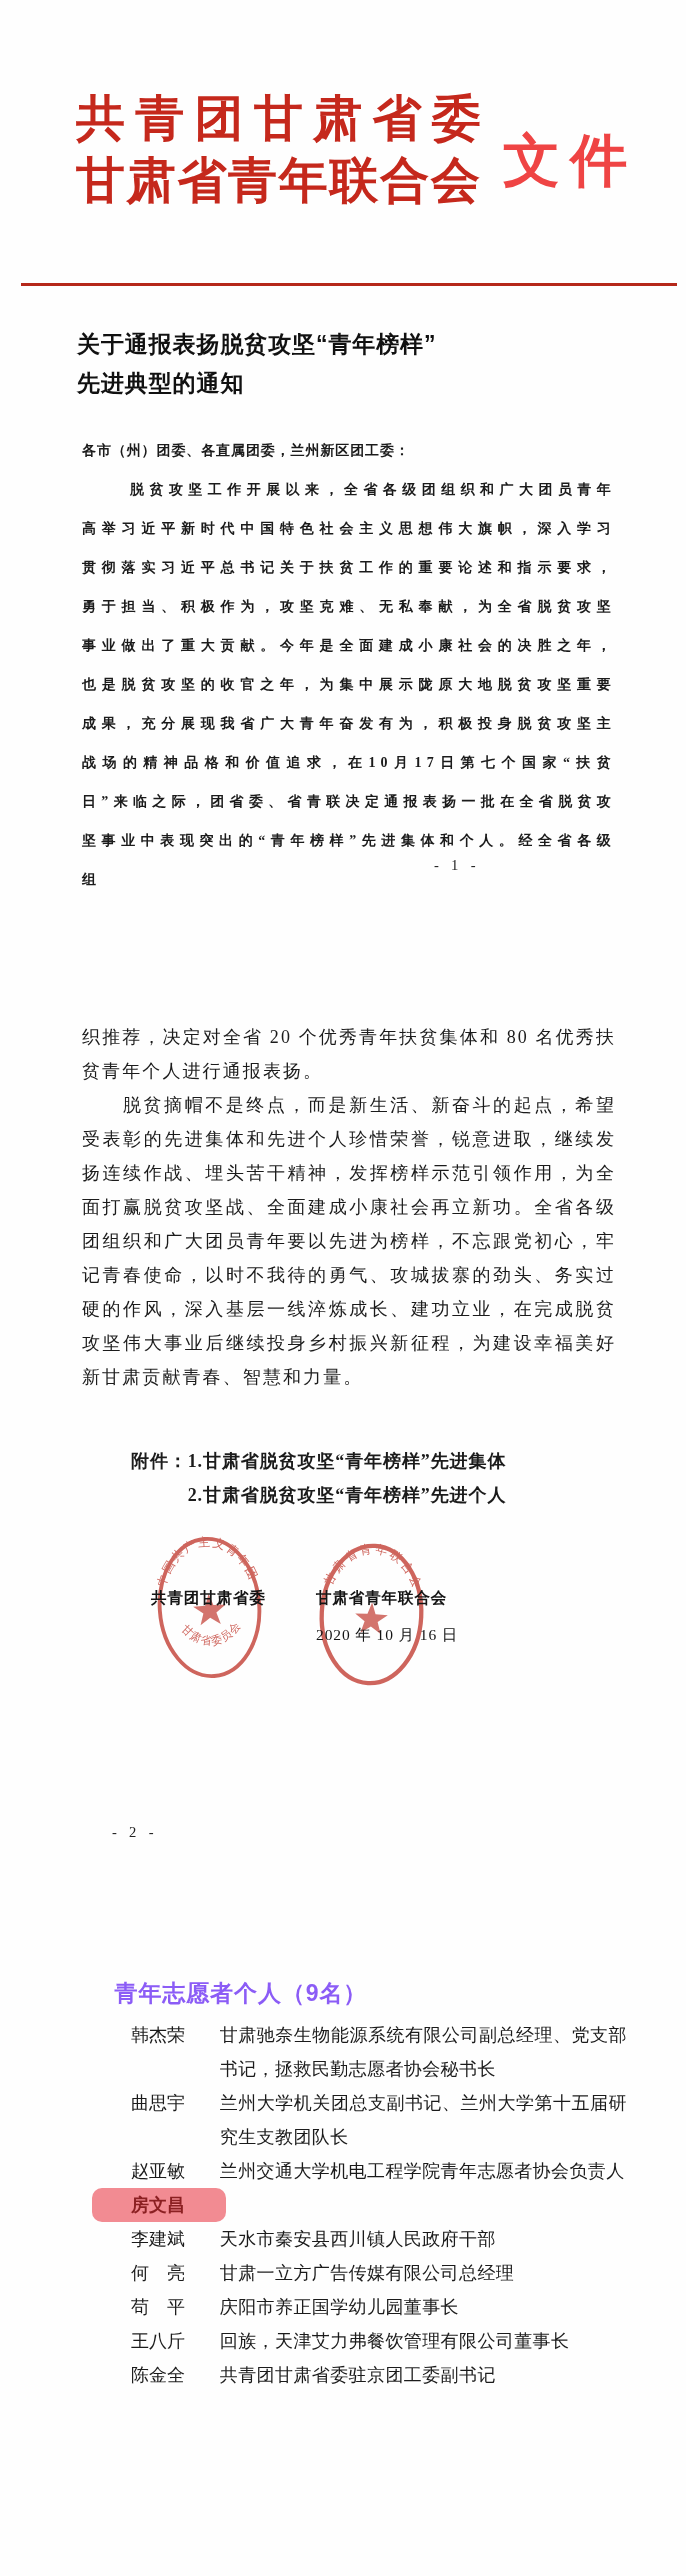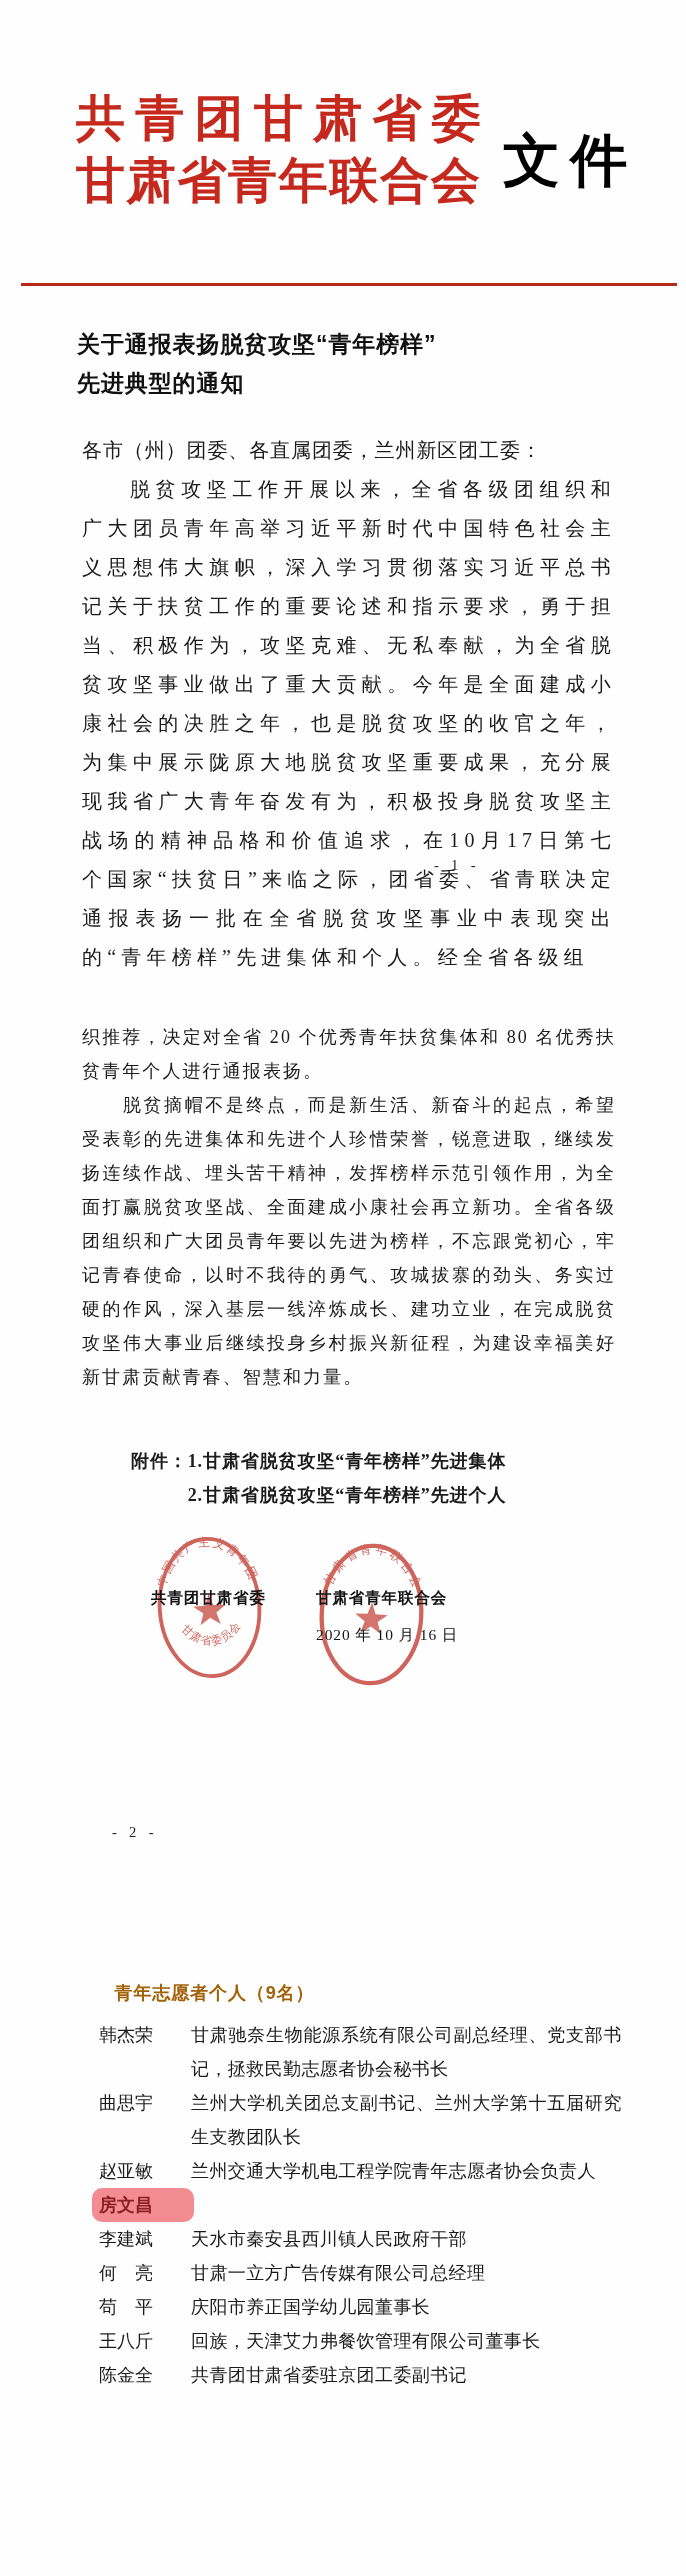--- a/index.html
+++ b/index.html
@@ -19,43 +19,44 @@
     color:#c5281c; letter-spacing:10.3px; white-space:nowrap;
   }
   .org-line2 {
     position:absolute; left:76px; top:151px; width:422px;
     font-size:49px; line-height:60px; font-weight:700;
     color:#c5281c; letter-spacing:1.7px; white-space:nowrap;
   }
   .doc-label {
     position:absolute; left:503px; top:120px;
     font-size:57px; line-height:82px; font-weight:700;
-    color:#000000; letter-spacing:10.3px;
+    color:#ef4444; letter-spacing:10.3px;
   }
   .doc-number {
     position:absolute; left:0; top:247px; width:678px;
     text-align:center; font-size:16.3px; letter-spacing:1.7px; color:#222;
   }
   .red-rule {
     position:absolute; left:20.6px; top:283px; width:656px; height:2.6px;
     background:#b5281a;
   }
   
   .doc-title {
     position:absolute; left:77px; top:325px; width:429px;
     text-align:left; font-weight:700; font-size:23px; line-height:39px;
     color:#111;
     font-family:"Liberation Sans","DejaVu Sans",sans-serif;
     letter-spacing:0.9px;
   }
   
   .body1 {
     position:absolute; left:82px; top:431px; width:534px;
-    font-size:20px; line-height:39px; text-align:justify;
+    font-size:14px; line-height:39px; text-align:justify;
     color:#1b1b1b;
+    font-weight:bold;
   }
   .body1 .salutation { letter-spacing:0.9px; }
   .body1 .para { letter-spacing:5.2px; text-indent:48px; }
   .pagenum-1 {
     position:absolute; left:434px; top:857px;
     font-size:14.6px; letter-spacing:4.3px; color:#222;
   }
   
   .body2 {
     position:absolute; left:82px; top:1020px; width:534px;
@@ -83,25 +84,25 @@
   .sig-org2 { left:316px; top:1588px; }
   .sig-date { left:316px; top:1625px; font-weight:500; }
   .pagenum-2 {
     position:absolute; left:112px; top:1824px;
     font-size:14.6px; letter-spacing:4.3px; color:#222;
   }
   
   .list-section { position:absolute; left:99px; top:1980px; width:528px; }
   .list-title {
     font-family:"Liberation Sans","DejaVu Sans",sans-serif;
-    font-weight:700; font-size:18px; line-height:27.5px;
-    margin-left:15.5px; margin-bottom:10.3px; color:#a16207; letter-spacing:0.9px;
+    font-weight:700; font-size:23px; line-height:27.5px;
+    margin-left:15.5px; margin-bottom:10.3px; color:#8b5cf6; letter-spacing:0.9px;
   }
   .entry { display:flex; font-size:18px; line-height:34px; color:#1b1b1b; }
-  .entry .name { width:58px; margin-right:34px; white-space:nowrap; }
+  .entry .name { width:58px; margin-right:34px; white-space:nowrap;margin-left:32px; }
   .entry .desc { width:431px; text-align:justify; letter-spacing:0.4px; }
   .entry.highlight {
     width:-moz-fit-content; width:fit-content;
     background:#f28b92; padding:0 6.9px; margin-left:-6.9px;border-radius:10px;
   }
   .entry.highlight .name, .entry.highlight .desc {
     color:#8b2022; font-weight:600; width:auto; white-space:nowrap;
   }
 </style>
 </head>

